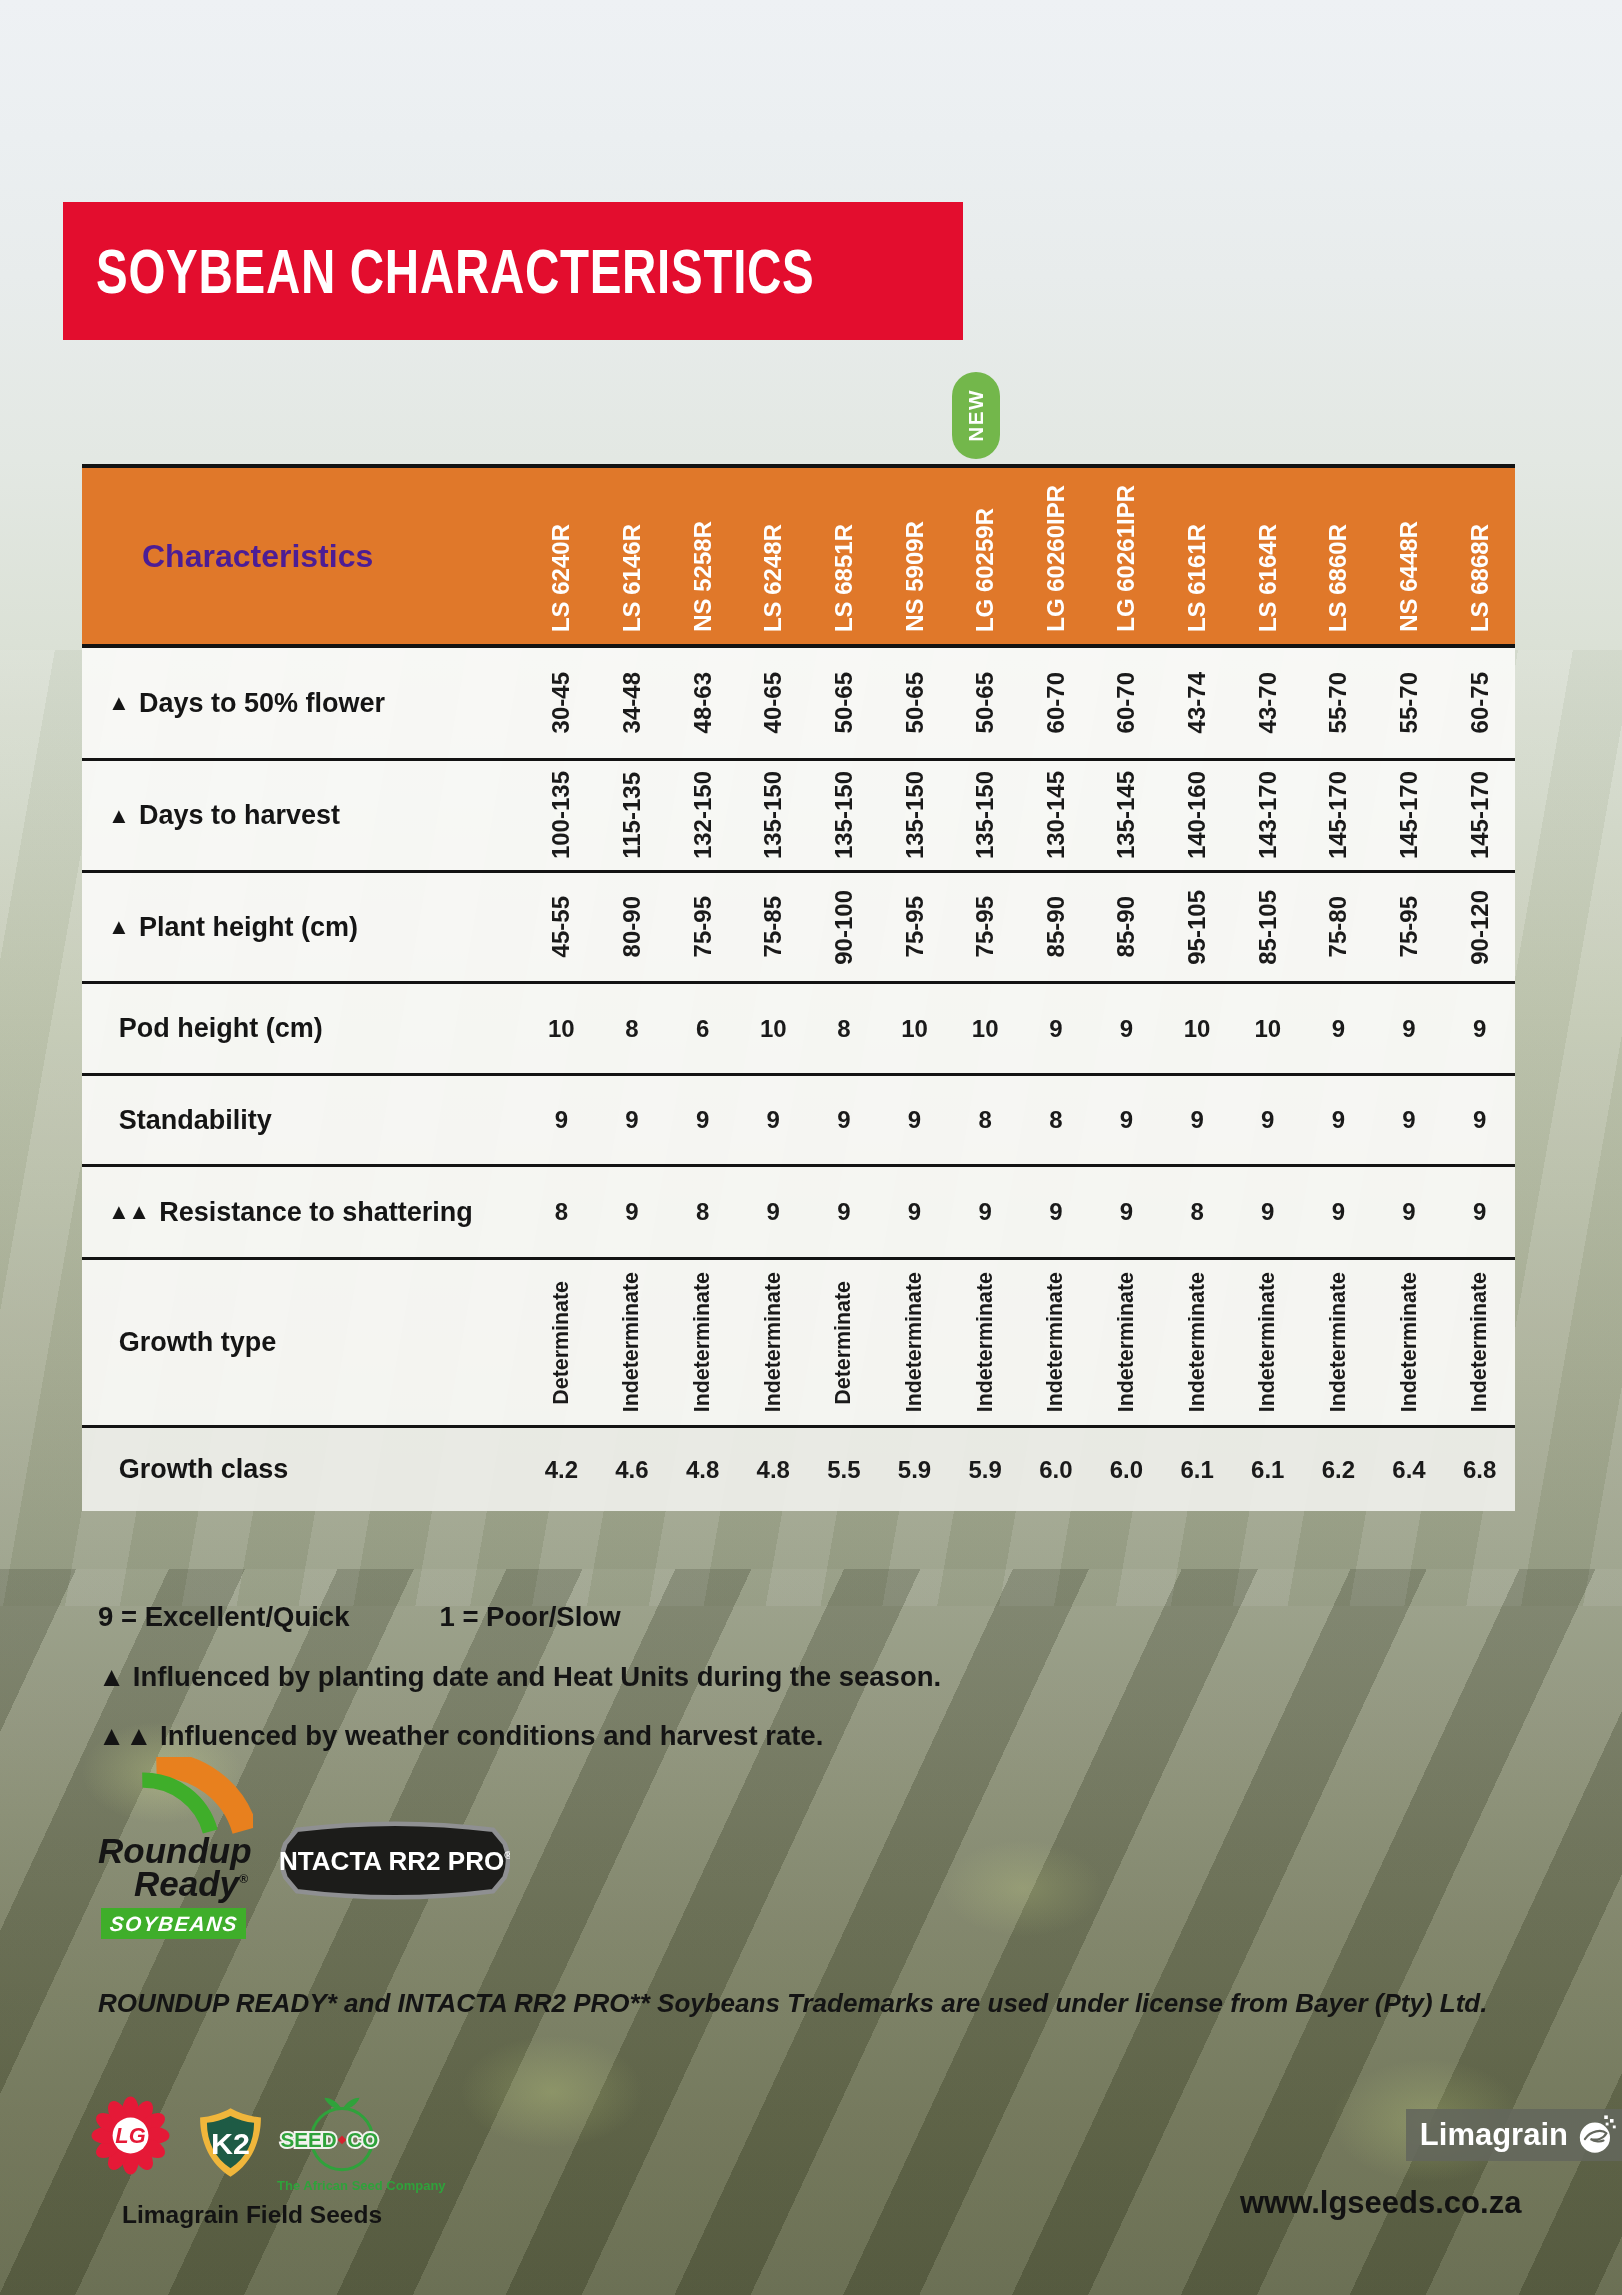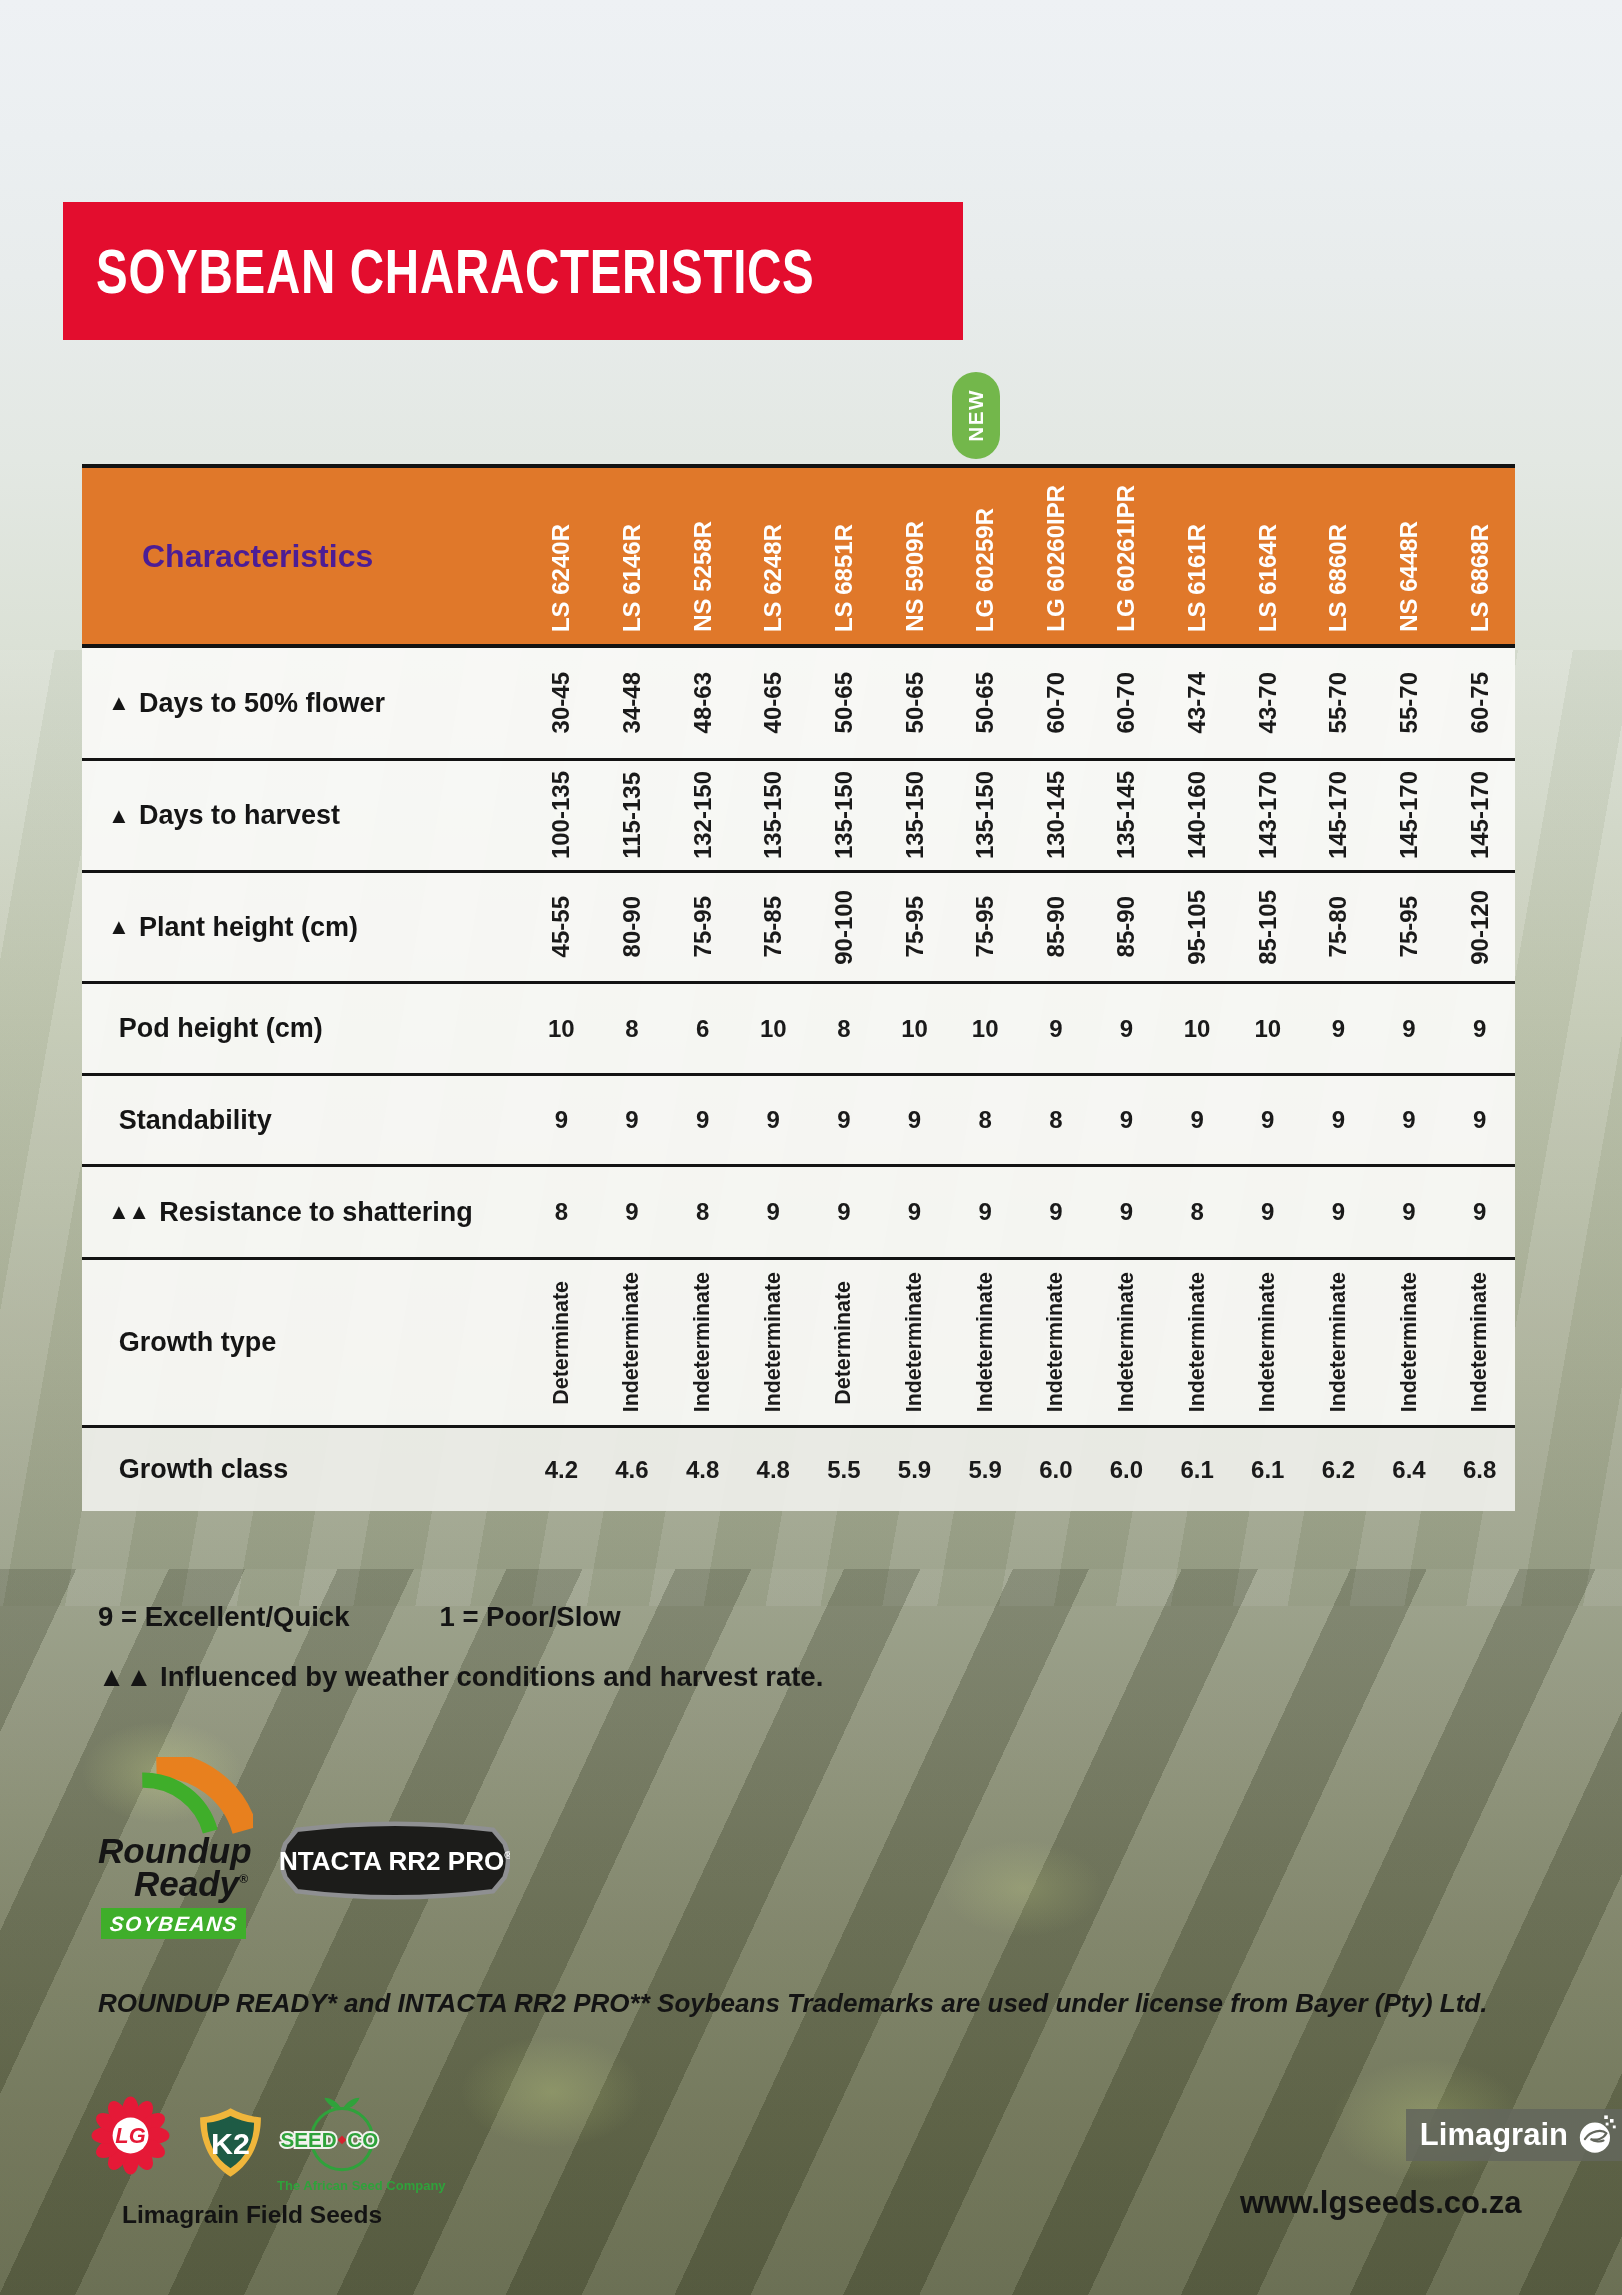--- a/index.html
+++ b/index.html
@@ -564,20 +564,21 @@
               <span class="dval">6.8</span>
             </div>
           </div>
         </div>
     </div>
 
     <div class="legend">
       <div class="row1">
         <span class="hi">9 = Excellent/Quick</span><span>1 = Poor/Slow</span>
       </div>
+      <div class="note">▲ Influenced by planting date and Heat Units during the season.</div>
       <div class="note">▲▲ Influenced by weather conditions and harvest rate.</div>
     </div>
 
     <div class="rr-logo">
       <svg class="rr-arc" width="138" height="77" viewBox="0 0 210 120">
         <path d="M62 12 A140 140 0 0 1 200 114" fill="none" style="stroke:var(--rr-orange)" stroke-width="40"></path>
         <path d="M40 36 A108 108 0 0 1 146 116" fill="none" style="stroke:var(--rr-green)" stroke-width="24"></path>
       </svg>
       <div class="rr-word"><span>Roundup</span></div>
       <div class="rr-word second"><span>Ready</span><span class="rr-reg">®</span></div>

